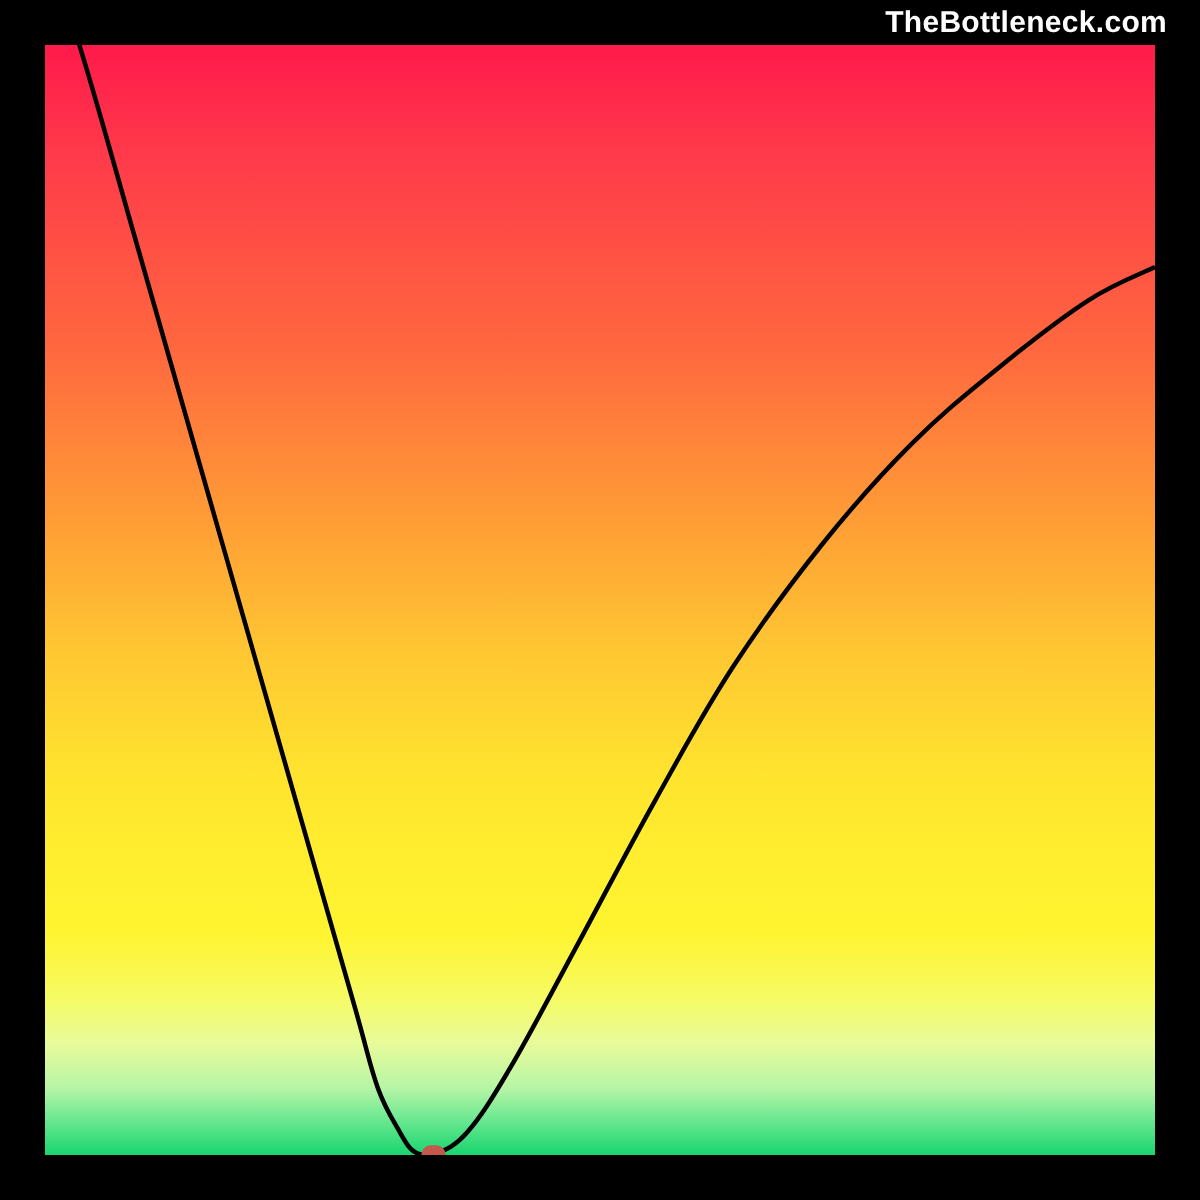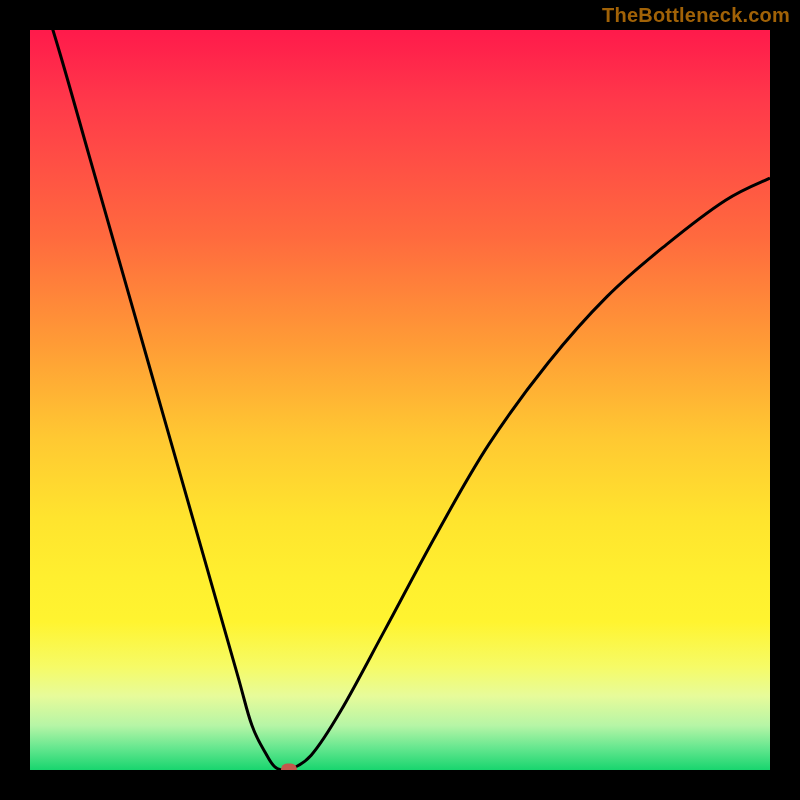--- a/index.html
+++ b/index.html
@@ -13,22 +13,22 @@
   }
   .stage {
     position: relative;
     width: 800px;
     height: 800px;
     background: #000;
   }
   .watermark {
     position: absolute;
     top: 4px;
-    right: 10px;
-    color: #a16207;
+    right: 22px;
+    color: #ffffff;
     font-size: 20px;
     font-weight: 600;
     letter-spacing: 0.2px;
     z-index: 5;
   }
   .plot-area {
     position: absolute;
     left: 30px;
     top: 30px;
     width: 740px;

